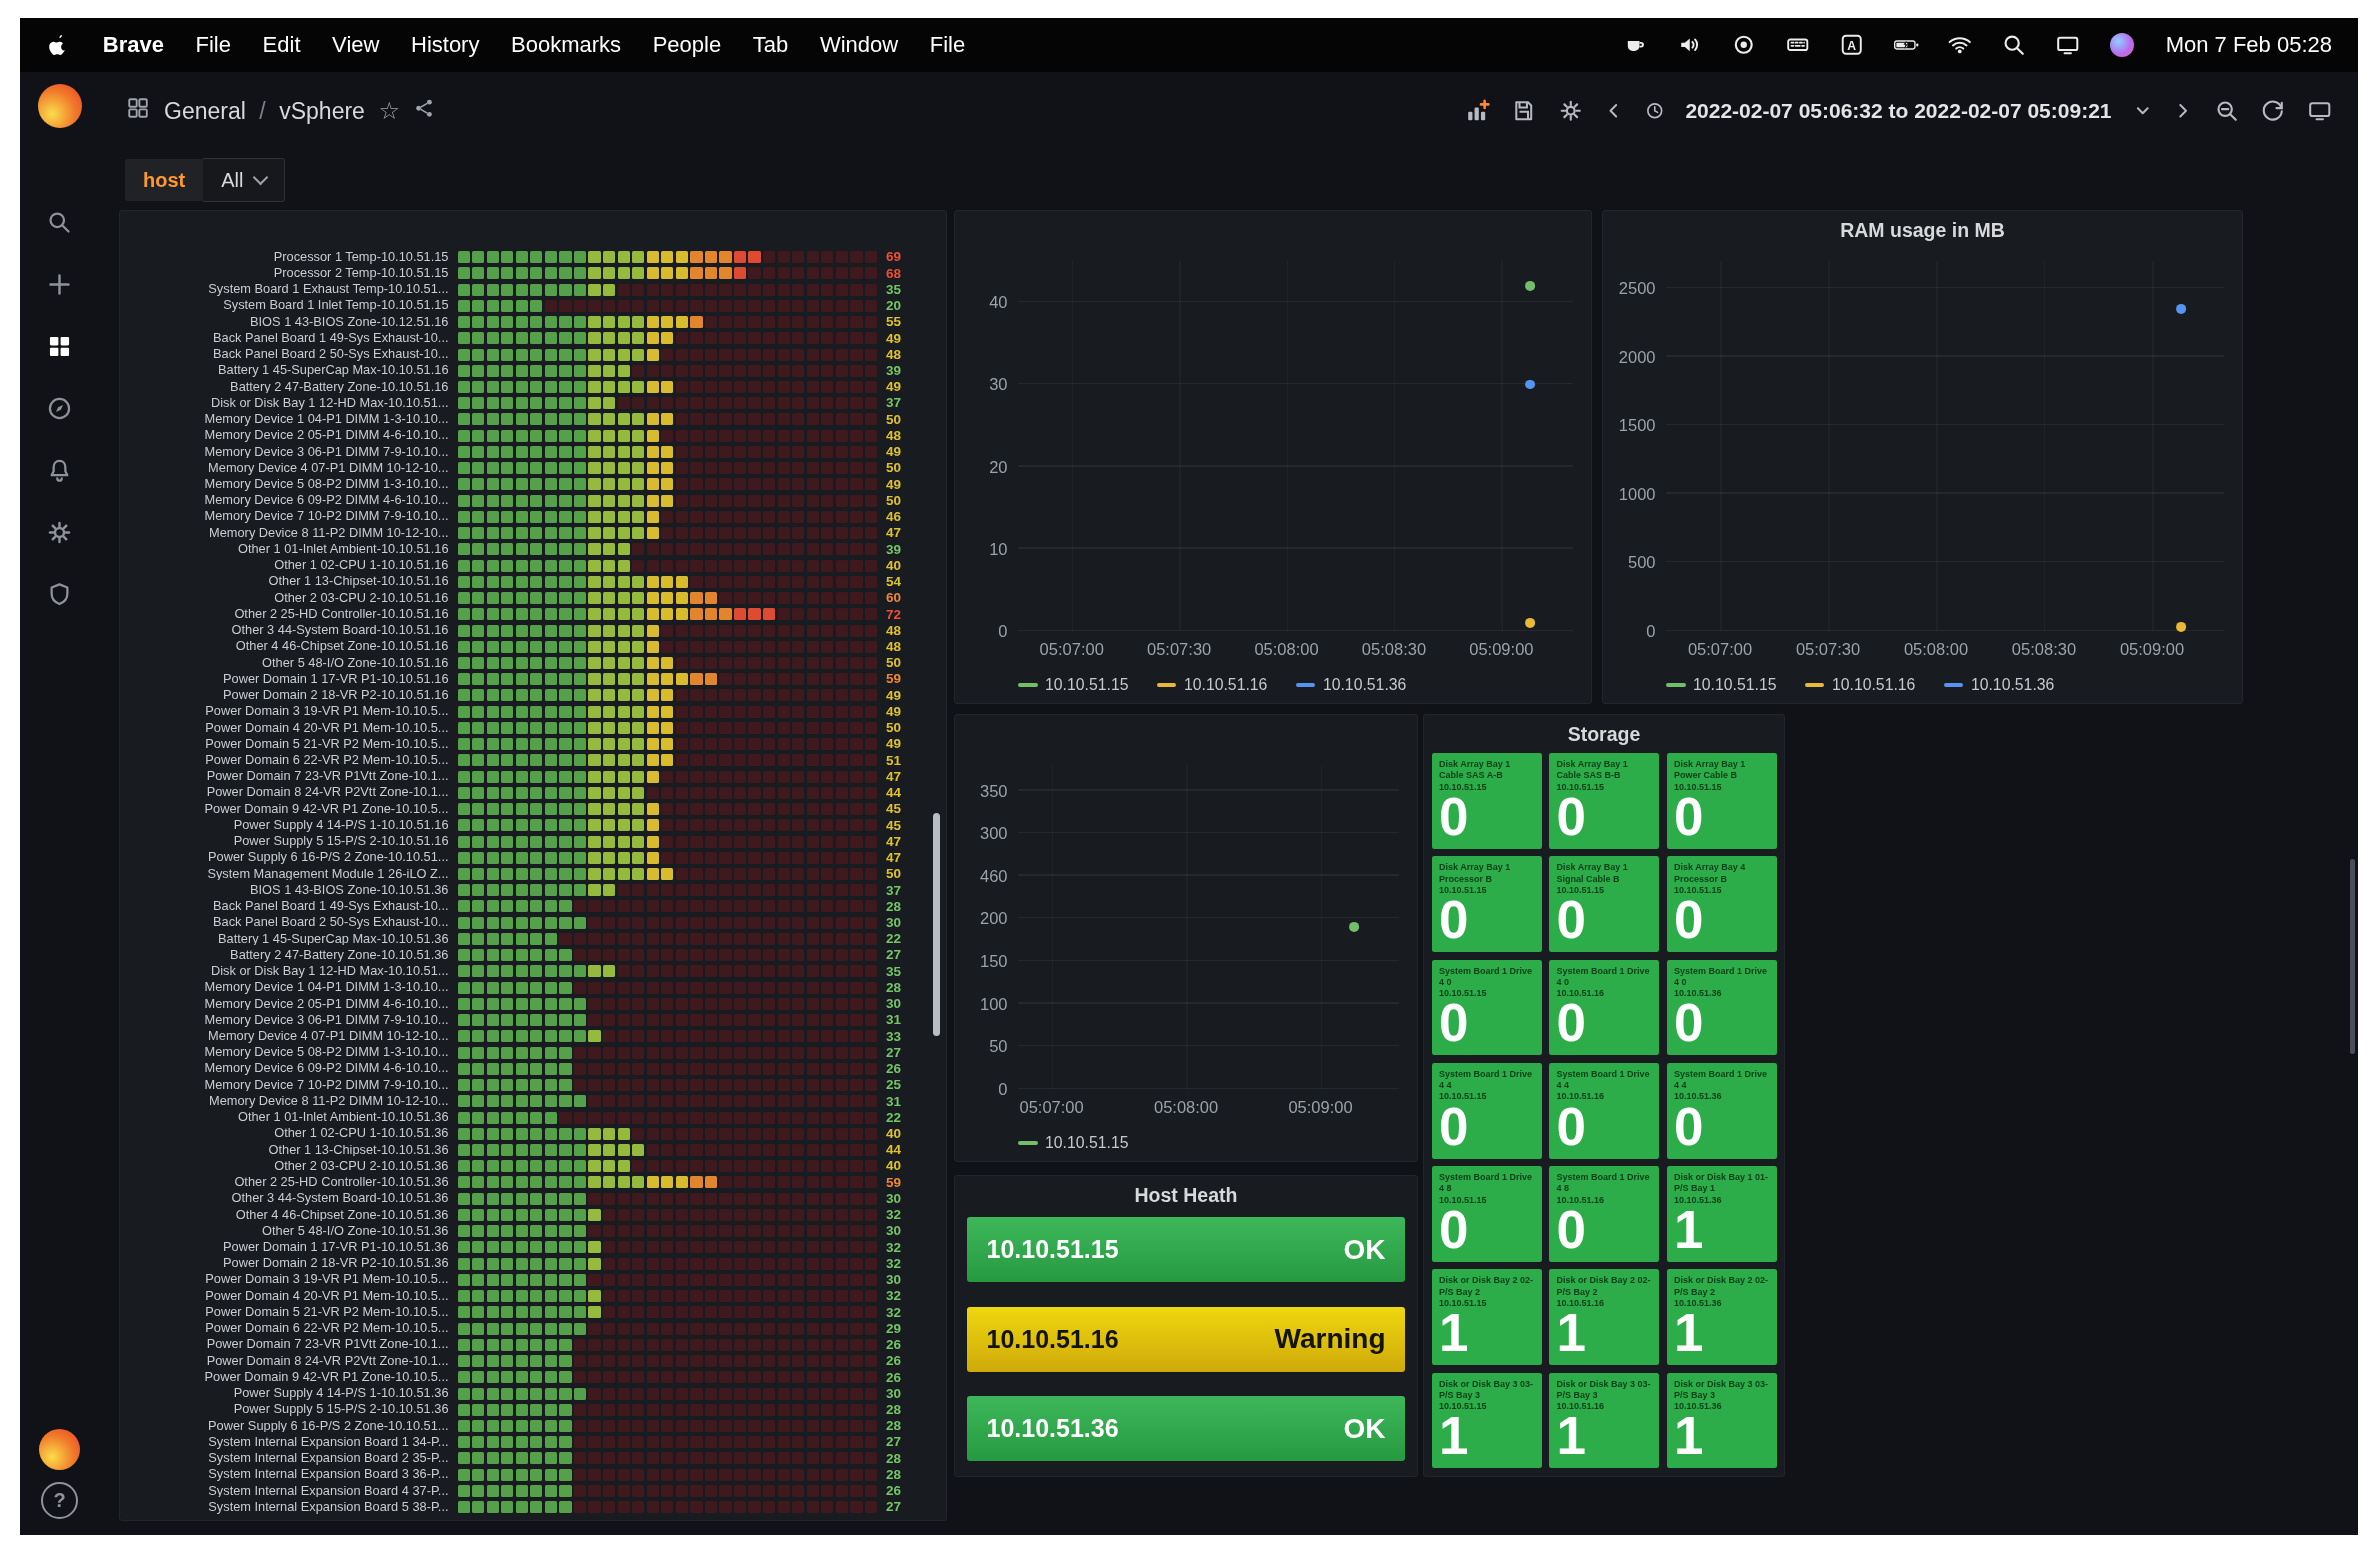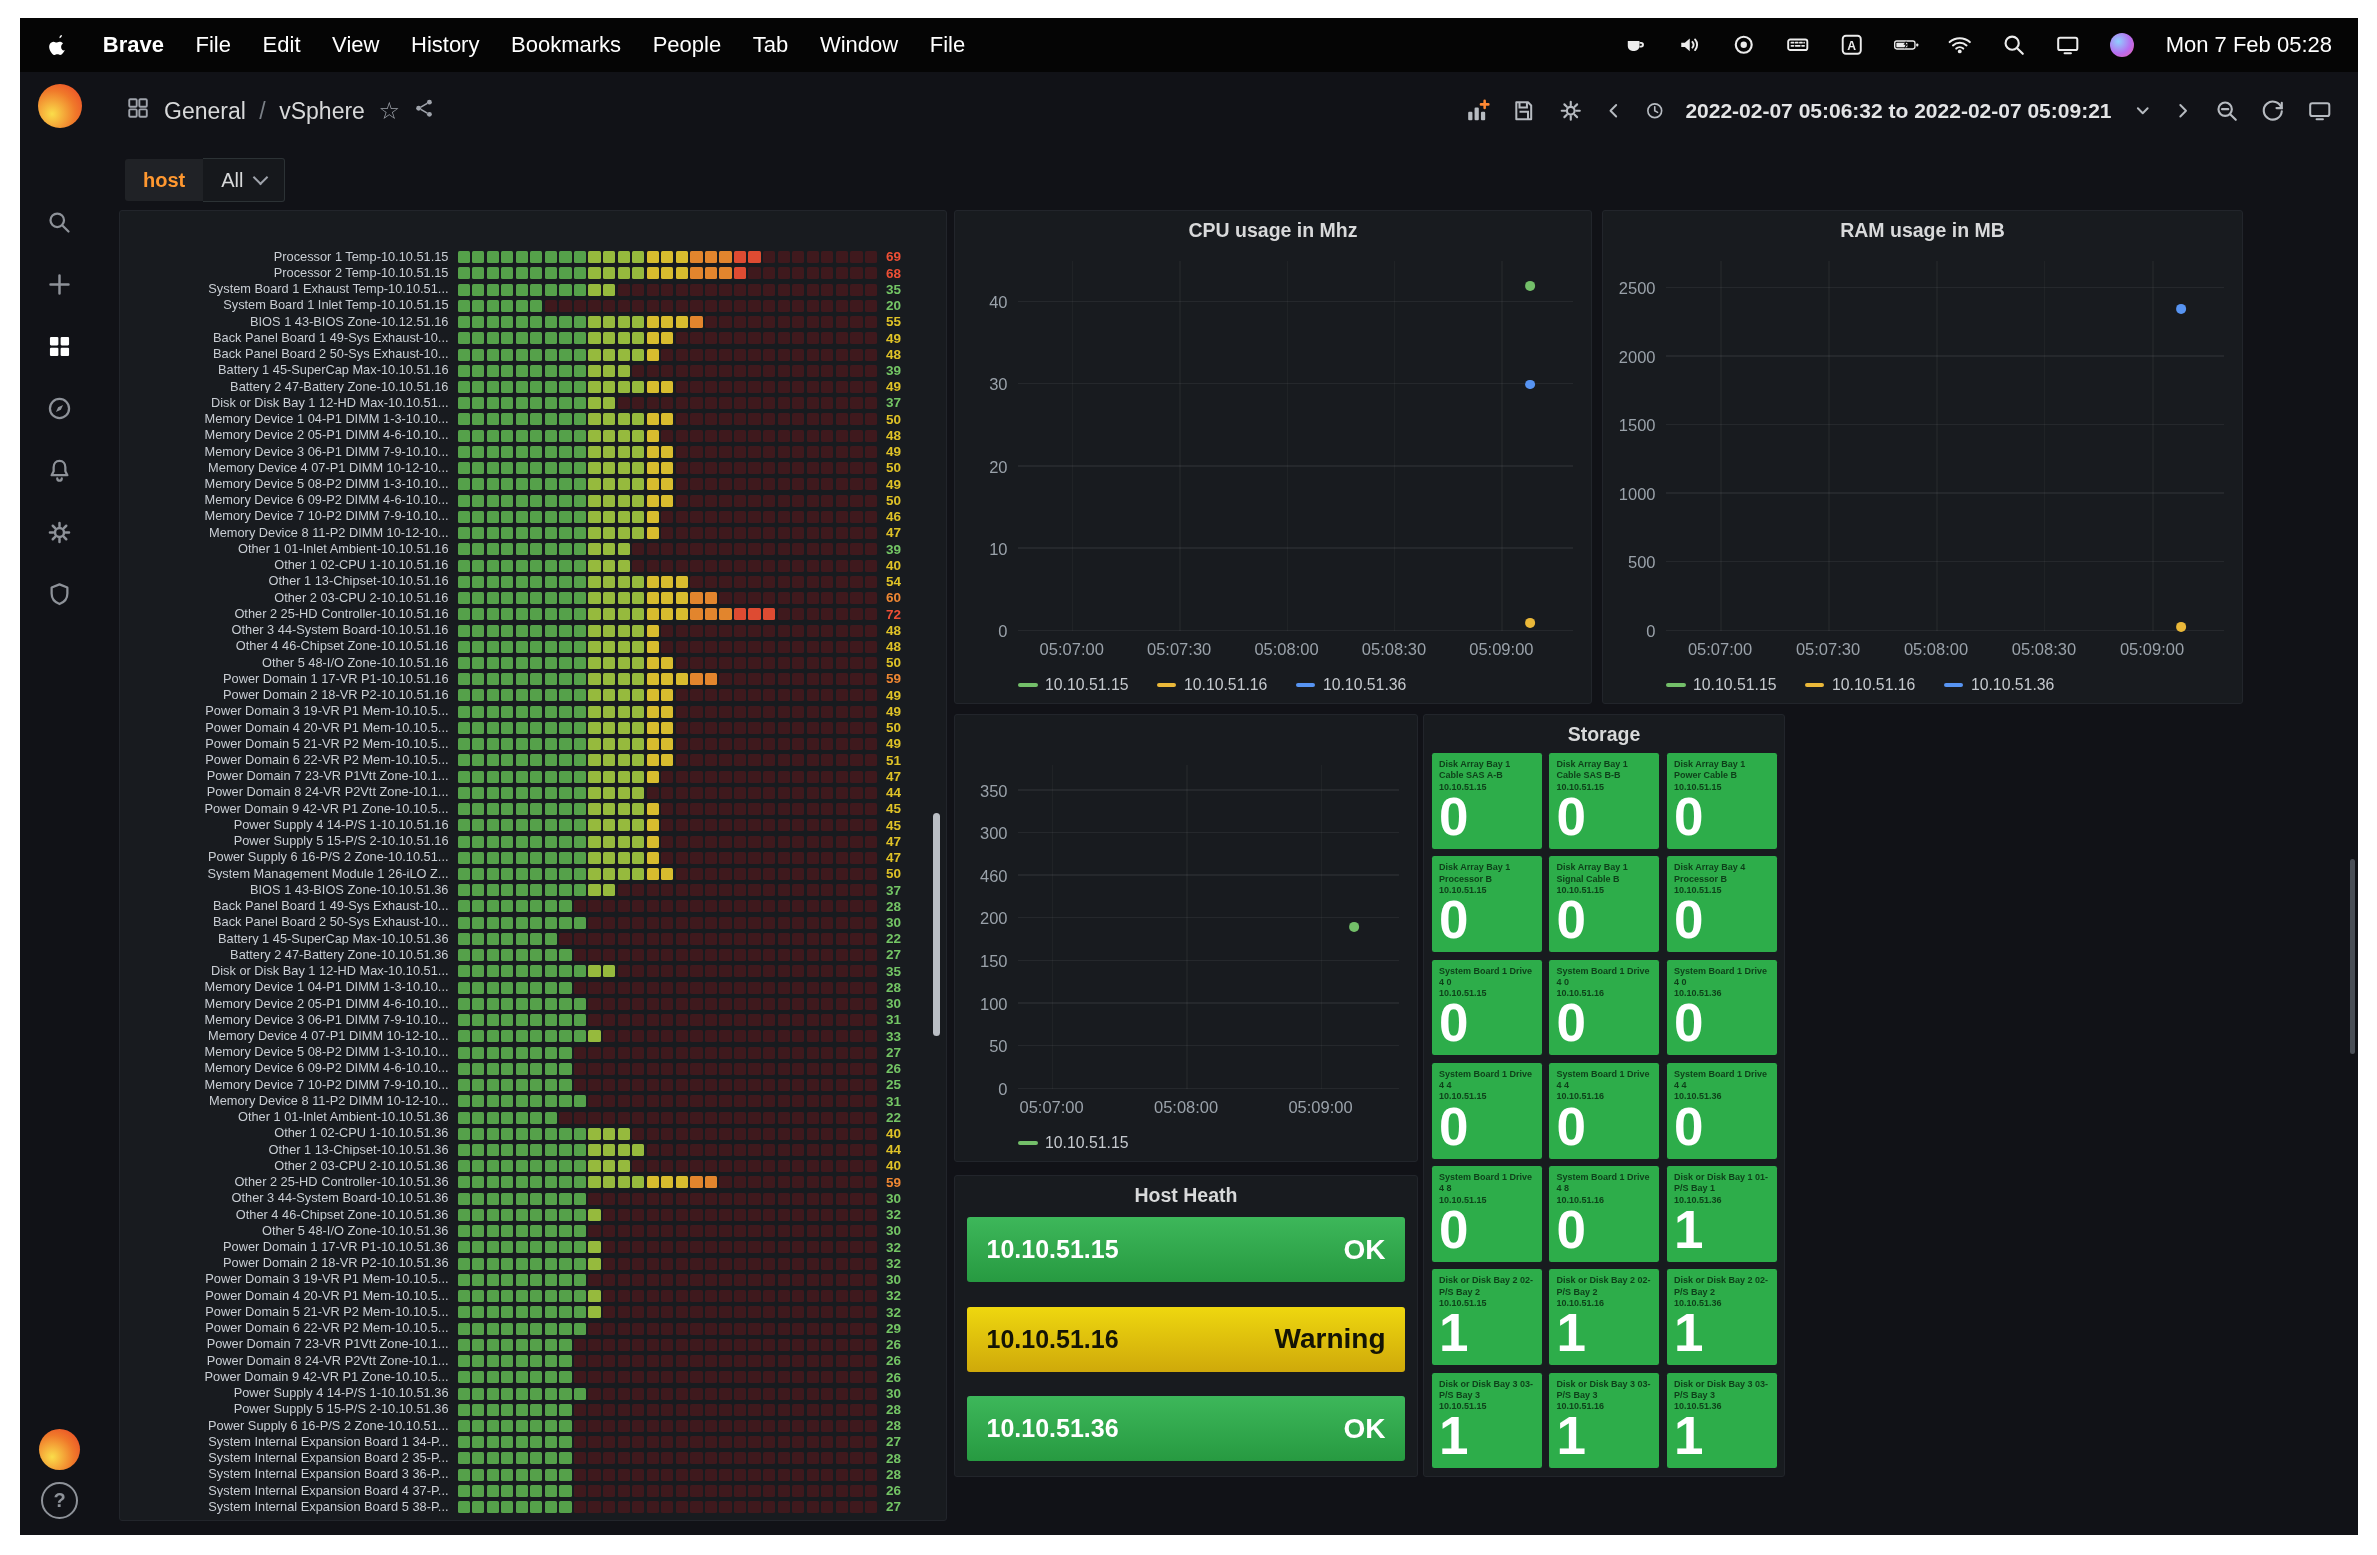--- a/index.html
+++ b/index.html
@@ -3065,21 +3065,20 @@
                   <div class="t-cell" style="background: rgb(63, 25, 29);"></div>
                   <div class="t-cell" style="background: rgb(63, 25, 29);"></div>
                 </div>
                 <span class="t-val" style="color: rgb(116, 197, 101);">27</span>
               </div>
             </div>
           <div class="temp-scroll"></div>
         </section>
 
         <section class="panel" id="p-cpu">
-          <div class="panel-title">CPU usage in Mhz</div>
           <div class="chart-wrap">
               <div class="plot">
                 <div class="hgrid" style="bottom: 0%;"></div>
                 <div class="y-label" style="bottom: 0%;">0</div>
                 <div class="hgrid" style="bottom: 22.2222%;"></div>
                 <div class="y-label" style="bottom: 22.2222%;">10</div>
                 <div class="hgrid" style="bottom: 44.4444%;"></div>
                 <div class="y-label" style="bottom: 44.4444%;">20</div>
                 <div class="hgrid" style="bottom: 66.6667%;"></div>
                 <div class="y-label" style="bottom: 66.6667%;">30</div>

